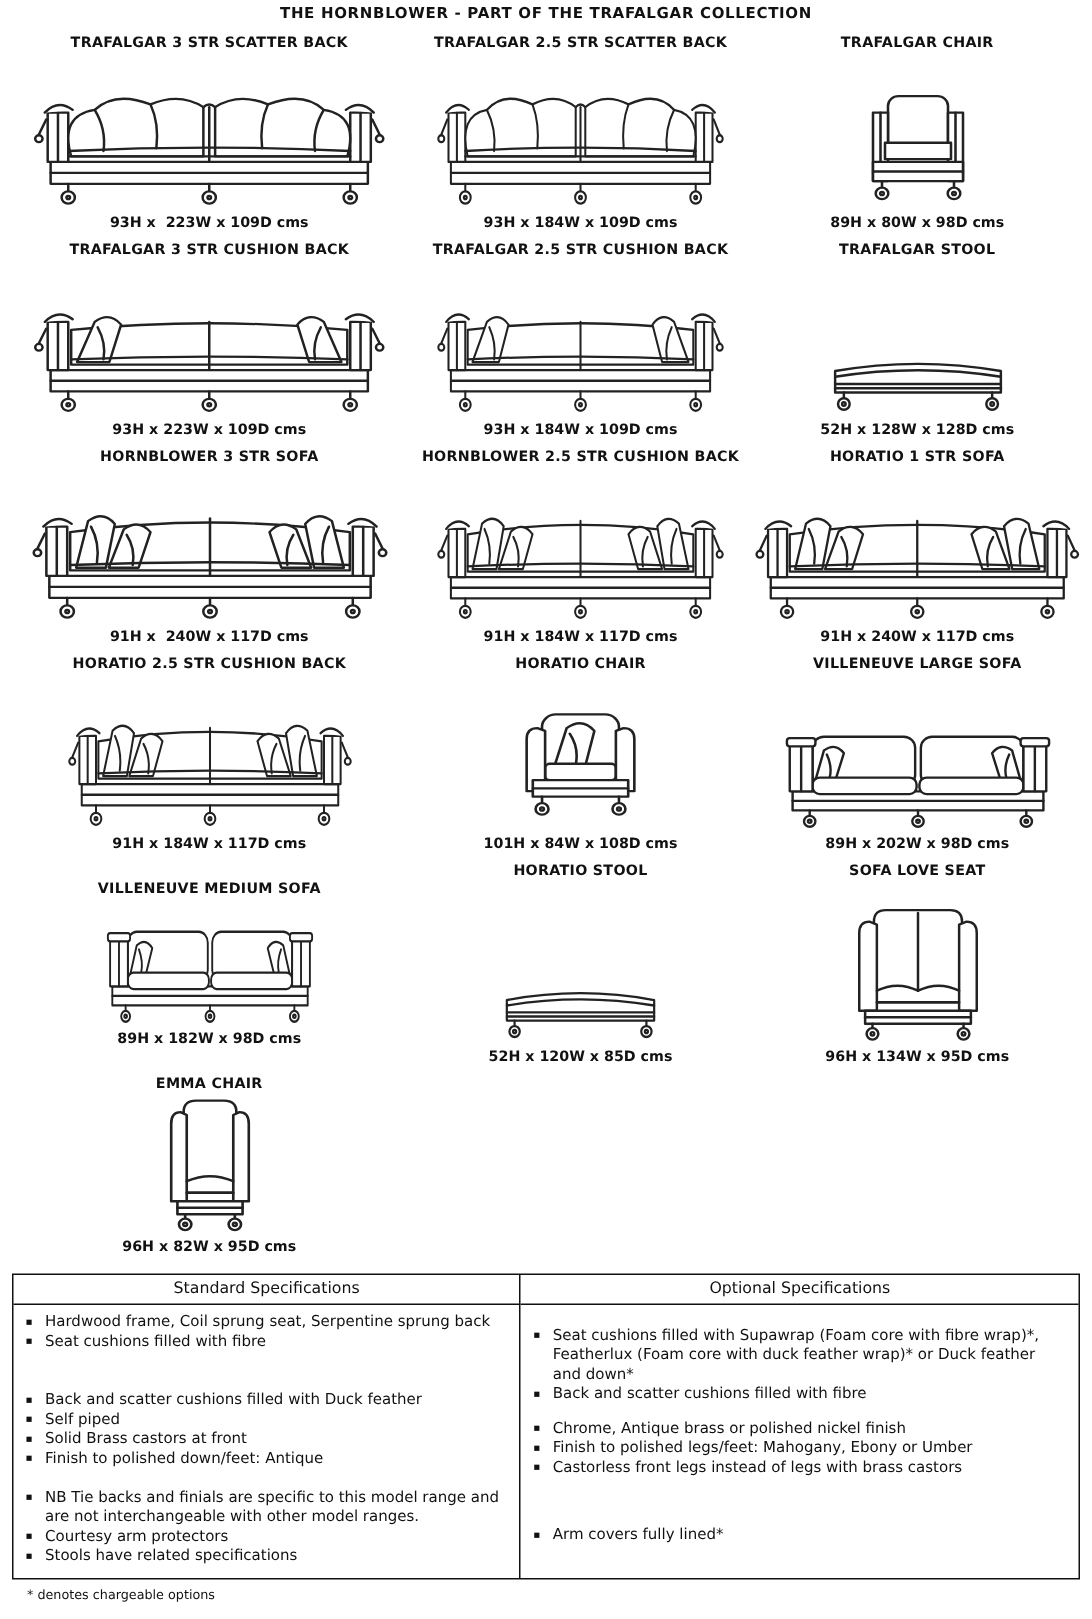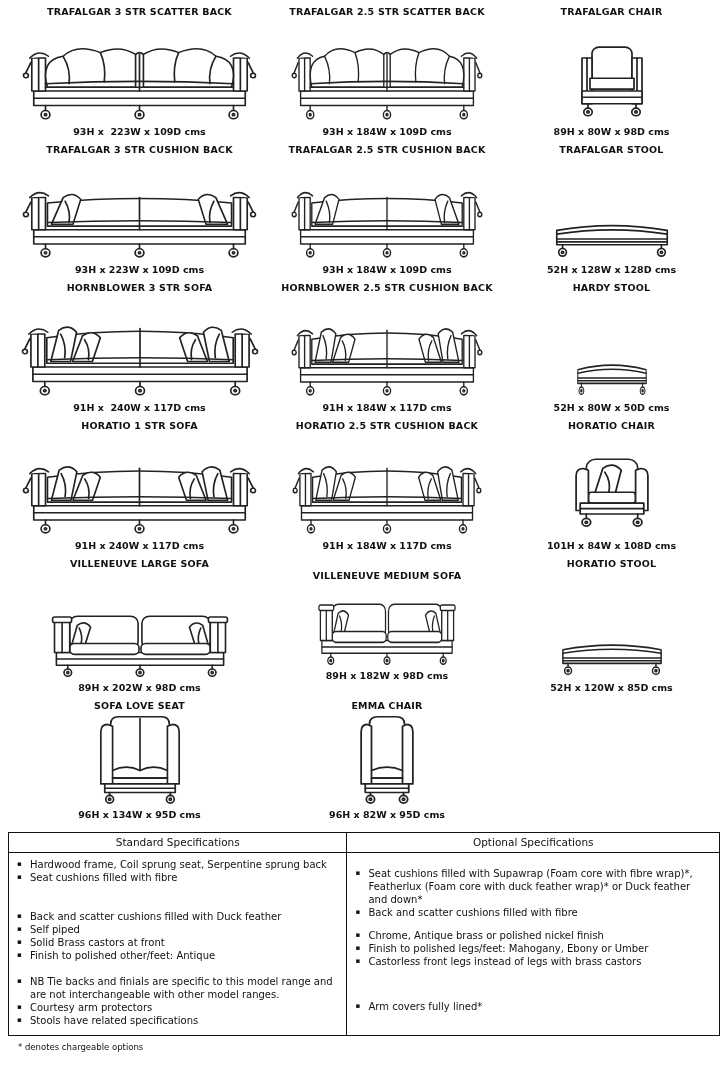--- a/index.html
+++ b/index.html
@@ -23,20 +23,21 @@
   .mt26{margin-top:26px;}
   .mt13{margin-top:13px;}
   .mt10{margin-top:10px;}
   .mt32{margin-top:32px;}
   .footnote{font-size:8.5px;margin:6px 0 0 10px;}
 </style>
 </head>
 <body>
 
 <div class="page">
+  <div class="main-title">THE HORNBLOWER - PART OF THE TRAFALGAR COLLECTION</div>
 
   <div class="grid">
     <figure class="cell" style="margin:0">
       <div class="pname">TRAFALGAR 3 STR SCATTER BACK</div>
       <div class="art">
           <svg width="235" height="84" viewBox="0 0 240 92" preserveAspectRatio="none">
             <g fill="none" stroke="#222" stroke-width="1.7" stroke-linecap="round" stroke-linejoin="round">
               <rect x="12" y="58" width="216" height="16" fill="#fff"></rect>
               <line x1="12" y1="66" x2="228" y2="66"></line>
               <rect x="10" y="22" width="14" height="36" fill="#fff"></rect>
@@ -299,39 +300,20 @@
               <circle cx="24" cy="84" r="4.5" fill="#fff"></circle>
               <circle cx="24" cy="84" r="1.2"></circle>
               <circle cx="120" cy="84" r="4.5" fill="#fff"></circle>
               <circle cx="120" cy="84" r="1.2"></circle>
               <circle cx="216" cy="84" r="4.5" fill="#fff"></circle>
               <circle cx="216" cy="84" r="1.2"></circle>
             </g>
           </svg>
         </div>
       <div class="pdims">91H x 184W x 117D cms</div>
-    </figure>
-    <figure class="cell" style="margin:0">
-      <div class="pname">HARDY STOOL</div>
-      <div class="art">
-          <svg width="78" height="42" viewBox="0 0 130 46" preserveAspectRatio="none">
-            <g fill="none" stroke="#222" stroke-width="1.7" stroke-linecap="round" stroke-linejoin="round">
-              <path d="M8 15 Q65 5 122 15 L122 30 L8 30 Z" fill="#fff"></path>
-              <path d="M8 19 Q65 10 122 19"></path>
-              <line x1="8" y1="24" x2="122" y2="24"></line>
-              <line x1="8" y1="27" x2="122" y2="27"></line>
-              <path d="M14 30 L14 34 M116 30 L116 34"></path>
-              <circle cx="14" cy="38" r="4" fill="#fff"></circle>
-              <circle cx="14" cy="38" r="1.2"></circle>
-              <circle cx="116" cy="38" r="4" fill="#fff"></circle>
-              <circle cx="116" cy="38" r="1.2"></circle>
-            </g>
-          </svg>
-        </div>
-      <div class="pdims">52H x 80W x 50D cms</div>
     </figure>
 
     <figure class="cell" style="margin:0">
       <div class="pname">HORATIO 1 STR SOFA</div>
       <div class="art">
           <svg width="235" height="82" viewBox="0 0 240 92" preserveAspectRatio="none">
             <g fill="none" stroke="#222" stroke-width="1.7" stroke-linecap="round" stroke-linejoin="round">
               <rect x="12" y="58" width="216" height="16" fill="#fff"></rect>
               <line x1="12" y1="66" x2="228" y2="66"></line>
               <rect x="10" y="22" width="14" height="36" fill="#fff"></rect>
@@ -585,21 +567,21 @@
         <li>
             <span class="blt">▪</span>
             <span>Self piped</span>
           </li>
         <li>
             <span class="blt">▪</span>
             <span>Solid Brass castors at front</span>
           </li>
         <li>
             <span class="blt">▪</span>
-            <span>Finish to polished other/feet: Antique</span>
+            <span>Finish to polished down/feet: Antique</span>
           </li>
         <li class="mt13">
             <span class="blt">▪</span>
             <span>NB Tie backs and finials are specific to this model range and are not interchangeable with other model ranges.</span>
           </li>
         <li>
             <span class="blt">▪</span>
             <span>Courtesy arm protectors</span>
           </li>
         <li>

